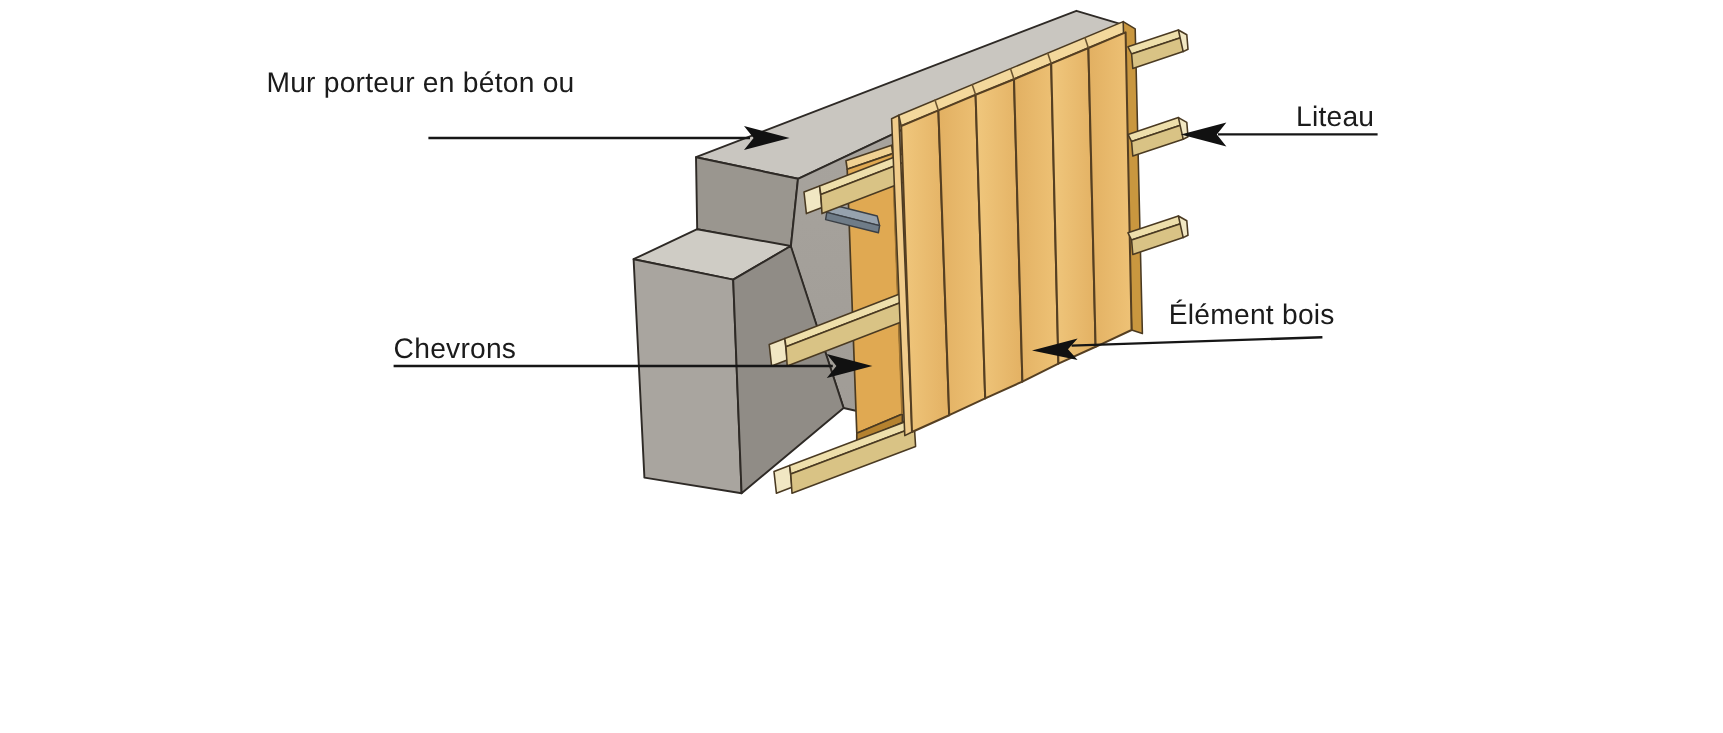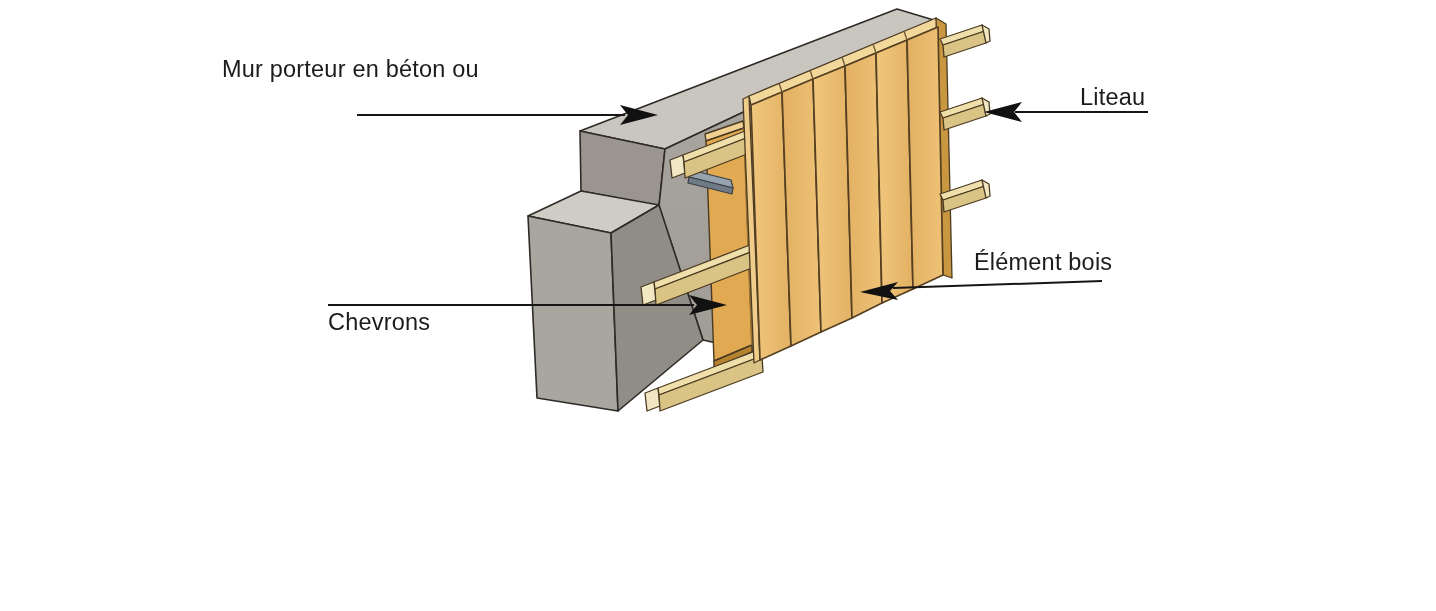--- a/index.html
+++ b/index.html
@@ -123,15 +123,15 @@
   </svg>
 
   <div class="label" style="left:222px;top:56px;">
     <div>Mur porteur en béton ou</div>
   </div>
 
   <div class="label" style="left:1080px;top:84px;">Liteau</div>
 
   <div class="label" style="left:958px;top:249px;margin-left:16px;">Élément bois</div>
 
-  <div class="label" style="left:328px;top:277px;margin-top:32px;">Chevrons</div>
+  <div class="label" style="left:328px;top:277px;">Chevrons</div>
 
 </div>
 
 </body></html>

